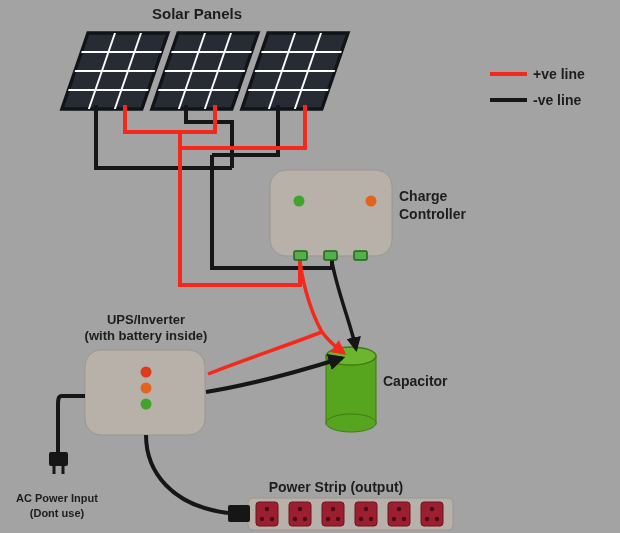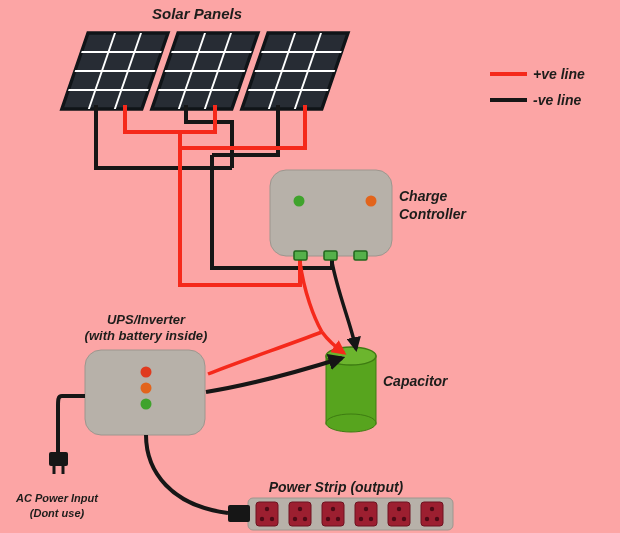--- a/index.html
+++ b/index.html
@@ -1,16 +1,16 @@
 <!DOCTYPE html>
 <html style="--positive-wire: #f5291b; --negative-wire: #161616; --box-gray: #b7b1a9; --box-stroke: #9d968e; --panel-cell: #272c34; --panel-border: #101418; --grid-line: #ffffff; --capacitor-body: #57a41e; --capacitor-top: #6cb52e; --capacitor-stroke: #3e7c12; --socket-red: #9c1f30; --socket-dot: #4d0b16; --socket-stroke: #6e1220; --led-green: #3fa32c; --led-orange: #e2641c; --led-red: #e03a1e; --terminal-green: #55b04a; --terminal-stroke: #20661c; --text: #1d1d1b;"><head>
 <meta charset="utf-8">
 <style>
   html,body{margin:0;padding:0;background:#ffffff;}
-  .stage{position:relative;width:620px;height:533px;background:#fca5a5;overflow:hidden;font-style:italic;}
+  .stage{position:relative;width:620px;height:533px;background:#a3a3a3;overflow:hidden;}
   svg{display:block;}
   text{font-family:"Liberation Sans","DejaVu Sans",sans-serif;fill:var(--text);}
   .lbl{font-size:14px;font-weight:700;}
   .lbl-lg{font-size:15px;font-weight:700;}
   .lbl-md{font-size:13px;font-weight:700;}
   .lbl-sm{font-size:11px;font-weight:700;}
   .wire-pos{stroke:var(--positive-wire);fill:none;}
   .wire-neg{stroke:var(--negative-wire);fill:none;}
   .w4{stroke-width:4;}
   .w3{stroke-width:3.5;}

